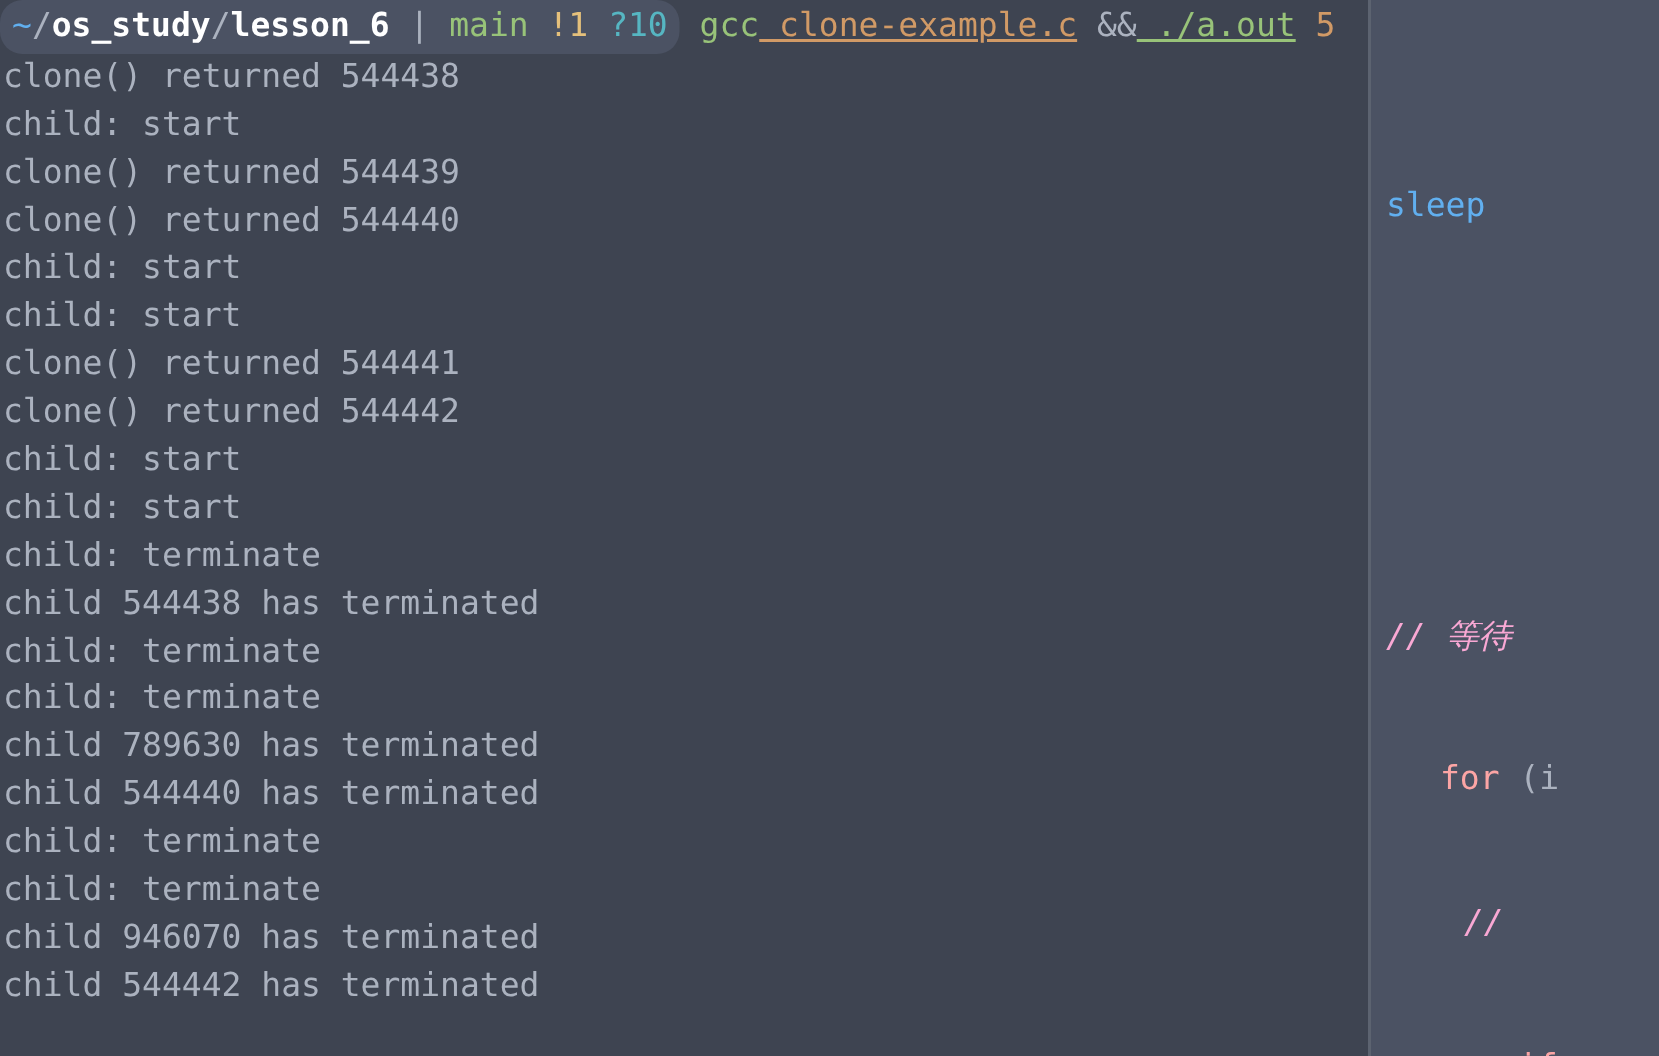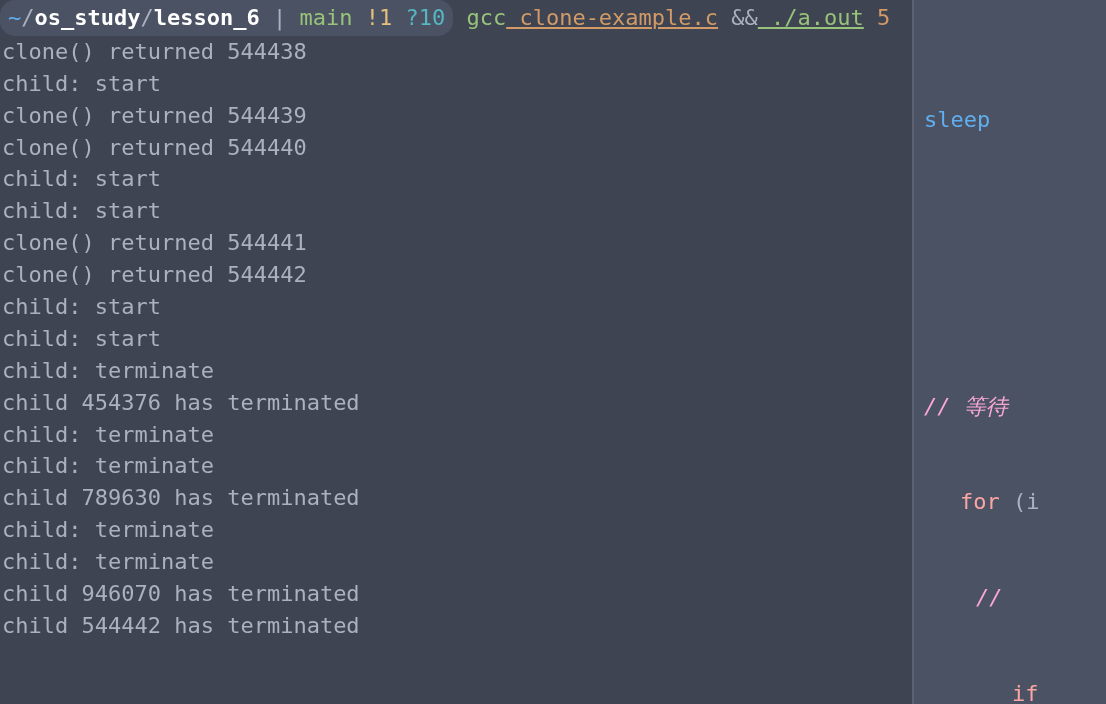--- a/index.html
+++ b/index.html
@@ -24,21 +24,21 @@
       position: relative;
     }
     .divider {
       flex: 0 0 2px;
       background: #5c6370;
     }
     .code-pane {
       flex: 1;
       background: #4b5263;
       padding-left: 10px;
-      padding-top: 40px;
+      padding-top: 58px;
       white-space: pre;
       overflow: hidden;
     }
     .prompt-line {
       background: #4b5263;
       padding: 2px 8px 2px 8px;
       display: inline-block;
       border-radius: 15px;
     }
     .prompt-wrapper {
@@ -119,24 +119,25 @@
   <div class="out-line">child: start</div>
   <div class="out-line">clone() returned 544439</div>
   <div class="out-line">clone() returned 544440</div>
   <div class="out-line">child: start</div>
   <div class="out-line">child: start</div>
   <div class="out-line">clone() returned 544441</div>
   <div class="out-line">clone() returned 544442</div>
   <div class="out-line">child: start</div>
   <div class="out-line">child: start</div>
   <div class="out-line">child: terminate</div>
-  <div class="out-line">child 454376 has terminated</div>
+  <div class="out-line">child 544438 has terminated</div>
   <div class="out-line">child: terminate</div>
   <div class="out-line">child: terminate</div>
   <div class="out-line">child 789630 has terminated</div>
+  <div class="out-line">child 544440 has terminated</div>
   <div class="out-line">child: terminate</div>
   <div class="out-line">child: terminate</div>
   <div class="out-line">child 946070 has terminated</div>
   <div class="out-line">child 544442 has terminated</div>
 </div>
 
 <div class="divider"></div>
 
 <div class="code-pane">
   <div class="code-line indent-1"><span class="kw-func">sleep</span></div>

